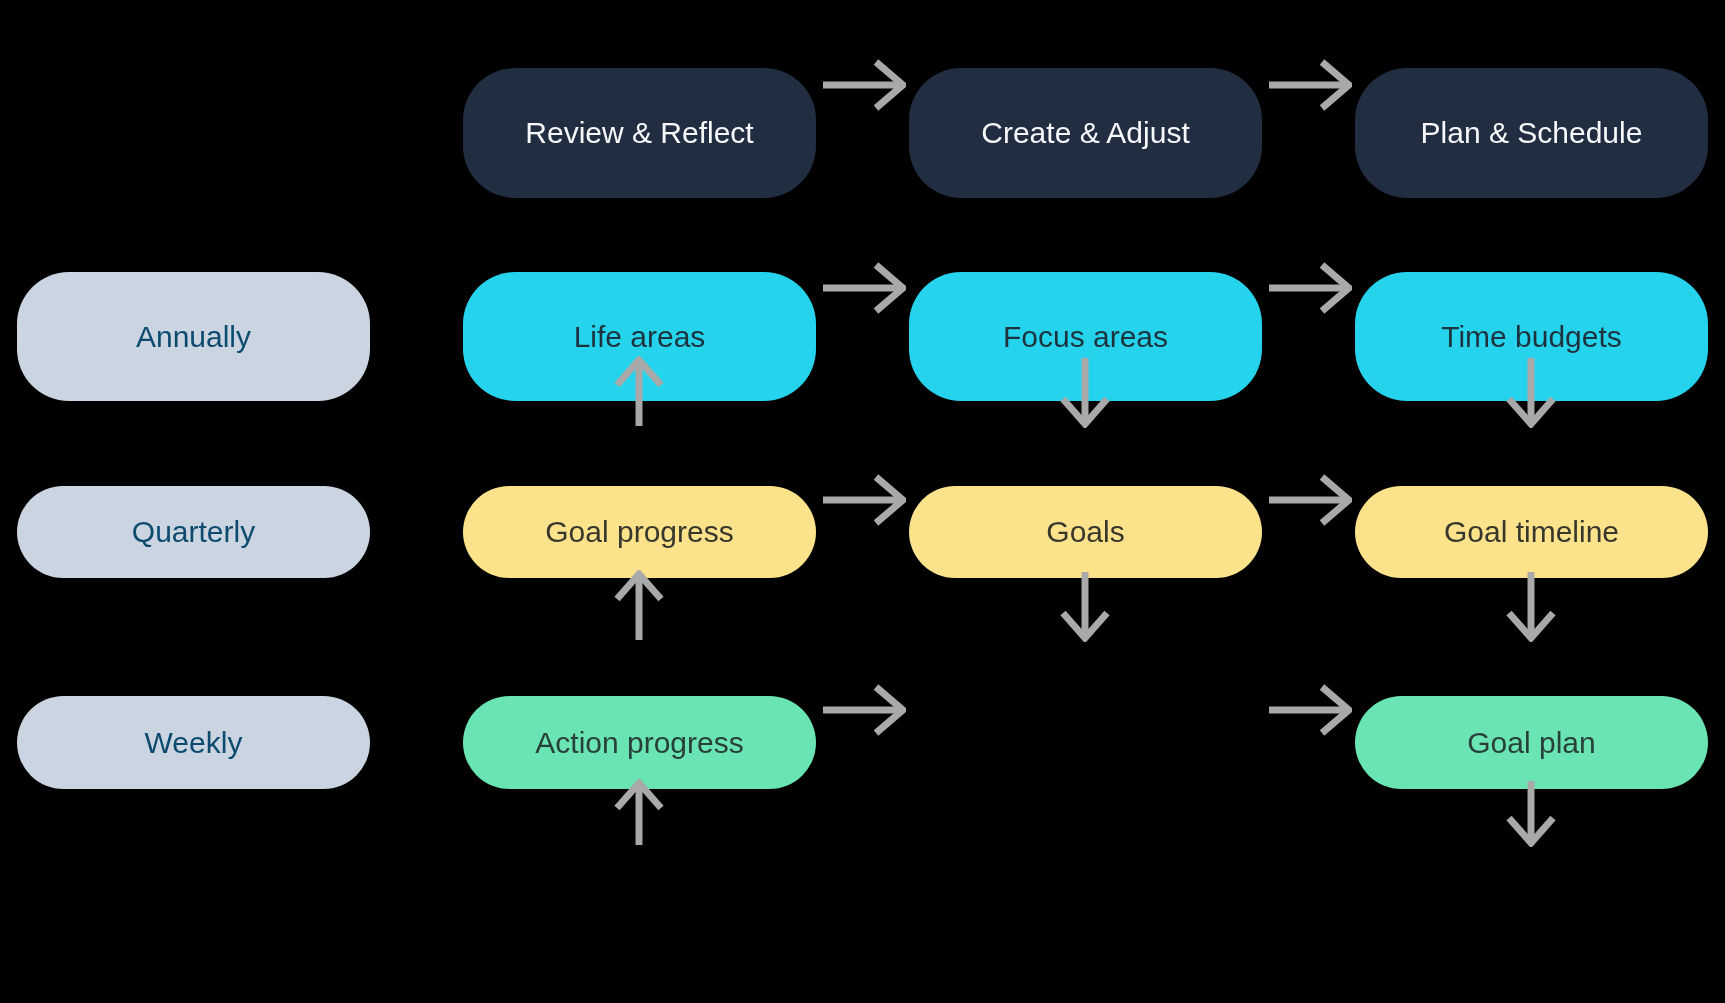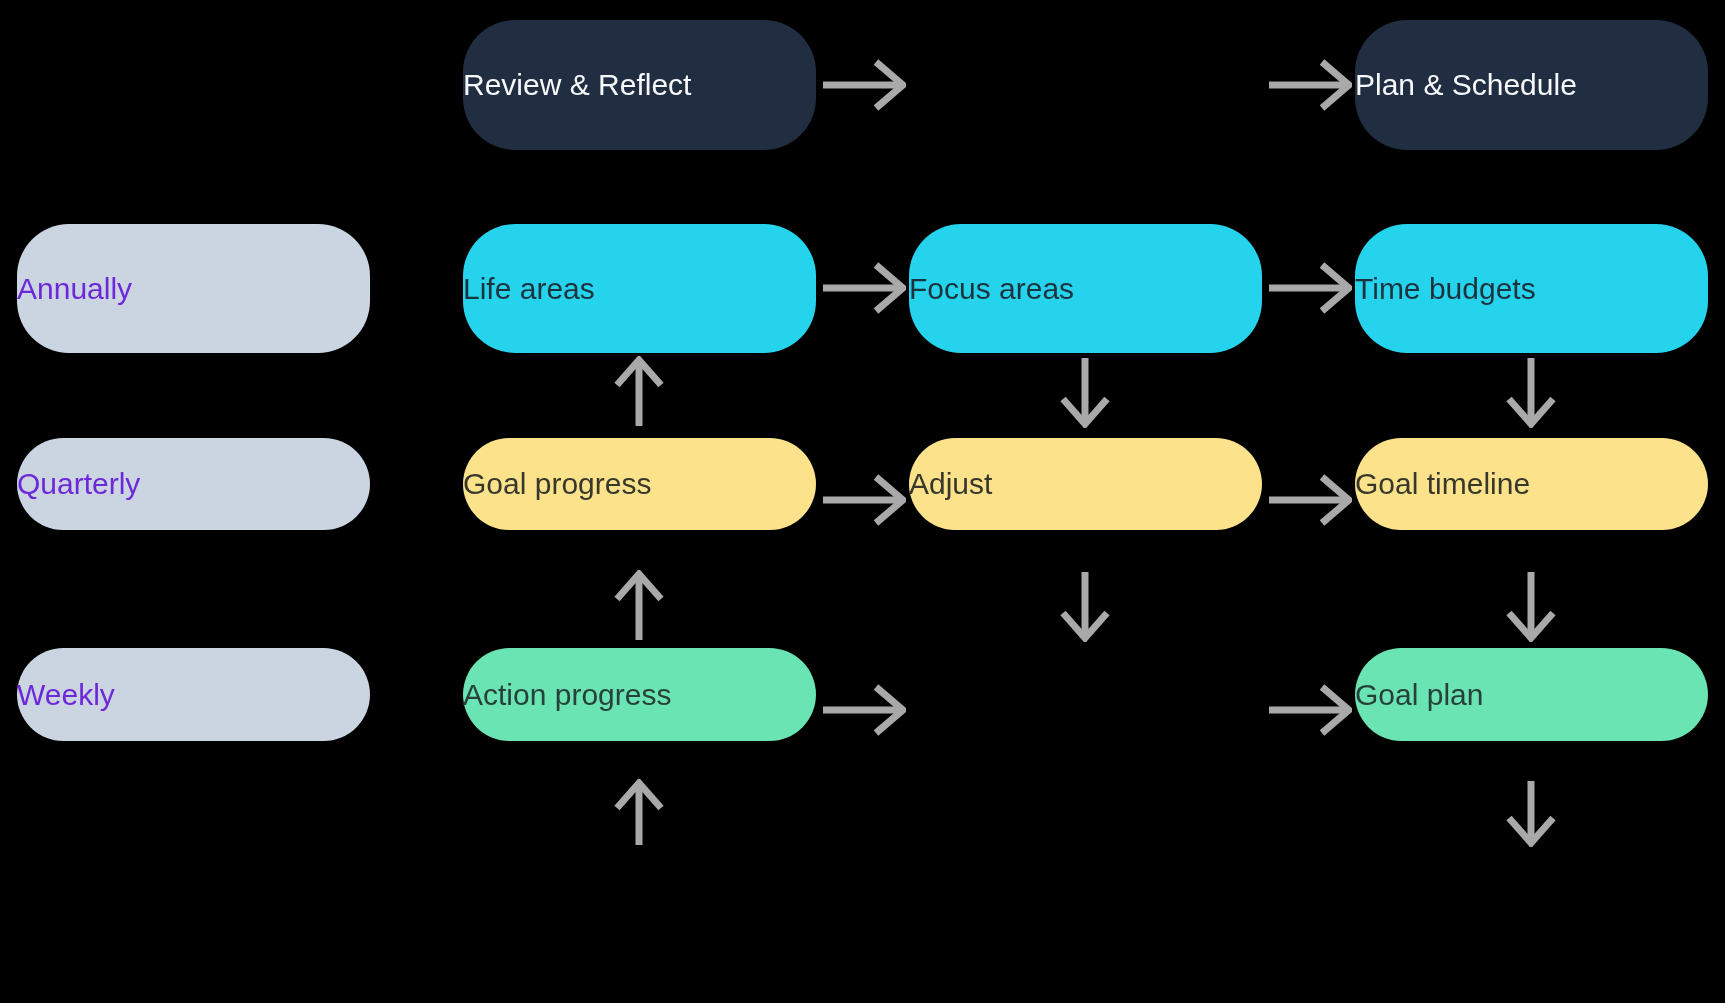--- a/index.html
+++ b/index.html
@@ -6,27 +6,28 @@
   .canvas{
     position:relative;
     width:1725px;height:1003px;
     background:#000;
     font-family:"Liberation Sans",sans-serif;
     overflow:hidden;
   }
   .box{
     position:absolute;
     width:353px;
-    display:flex;align-items:center;
+    display:flex;align-items:center;justify-content:center;
     border-radius:52px;
     font-size:30px;font-weight:500;
     text-align:center;
+    margin-top:48px;
   }
   .dark  {background:#212d41;color:#f7f8fa;}
-  .gray  {background:#cbd5e1;color:#6d28d9;}
+  .gray  {background:#cbd5e1;color:#0c4a6e;}
   .cyan  {background:#26d3ec;color:#1c333e;}
   .yellow{background:#fbe28b;color:#38372c;}
   .green {background:#6ae4b2;color:#27403a;}
   .r0{top:20px;height:130px;}
   .r1{top:224px;height:129px;}
   .r2{top:438px;height:92px;}
   .r3{top:648px;height:93px;}
   .c0{left:17px;}
   .c1{left:463px;}
   .c2{left:909px;}
@@ -44,20 +45,23 @@
   .arrow *{stroke:#a9a9a9;stroke-width:7;fill:none;stroke-linecap:butt;stroke-linejoin:miter;}
 </style>
 </head>
 <body>
 
 <div class="canvas">
 
   <div class="box dark r0 c1">
     <span>Review &amp; Reflect</span>
   </div>
+  <div class="box dark r0 c2">
+    <span>Create &amp; Adjust</span>
+  </div>
   <div class="box dark r0 c3">
     <span>Plan &amp; Schedule</span>
   </div>
 
   <div class="box gray r1 c0">
     <span>Annually</span>
   </div>
   <div class="box gray r2 c0">
     <span>Quarterly</span>
   </div>
@@ -72,21 +76,21 @@
     <span>Focus areas</span>
   </div>
   <div class="box yellow r2 c1">
     <span>Goal progress</span>
   </div>
 
   <div class="box cyan r1 c3">
     <span>Time budgets</span>
   </div>
   <div class="box yellow r2 c2">
-    <span>Adjust</span>
+    <span>Goals</span>
   </div>
   <div class="box yellow r2 c3">
     <span>Goal timeline</span>
   </div>
 
   <div class="box green r3 c1">
     <span>Action progress</span>
   </div>
   <div class="box green r3 c3">
     <span>Goal plan</span>

